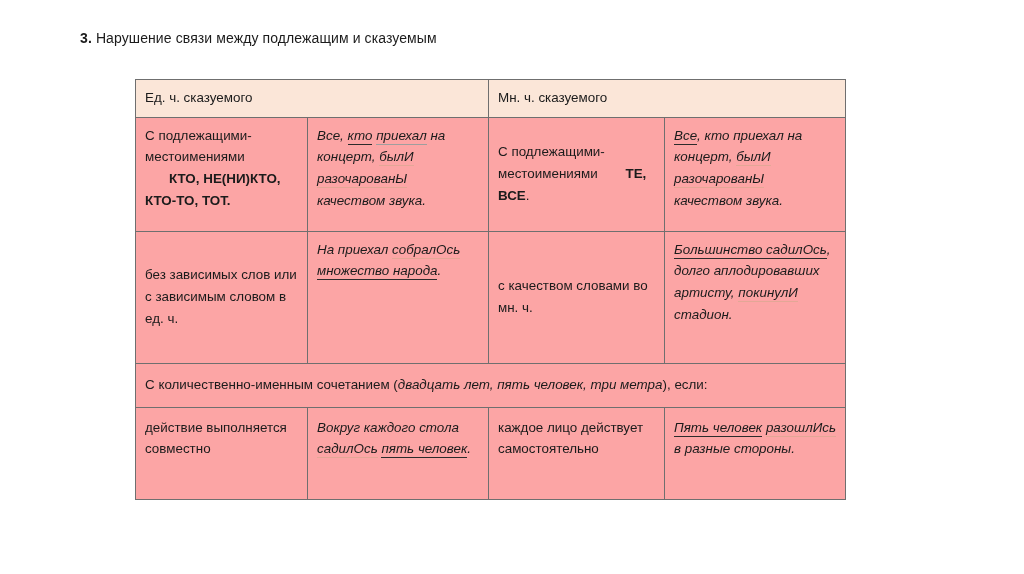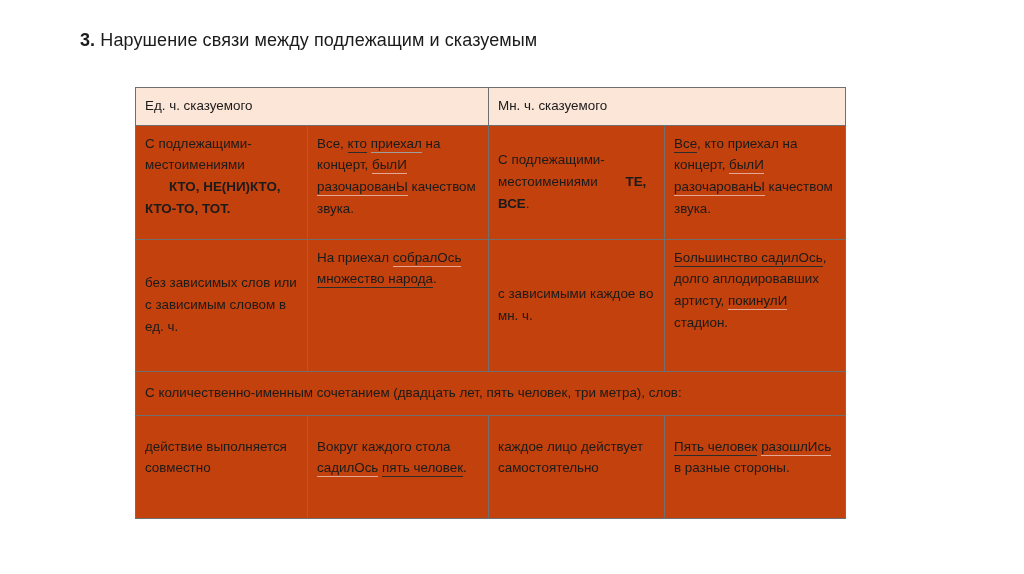--- a/index.html
+++ b/index.html
@@ -19,38 +19,38 @@
     position: relative;
     width: 1024px;
     height: 574px;
     box-sizing: border-box;
   }
 
   .page-title {
     position: absolute;
     left: 80px;
     top: 30px;
-    font-size: 18px;
+    font-size: 14px;
     font-weight: 400;
     color: #1b1b1b;
     letter-spacing: 0.1px;
     white-space: nowrap;
   }
   .page-title .num {
     font-weight: 700;
   }
 
   .grammar-table {
     position: absolute;
     left: 135px;
-    top: 87px;
+    top: 79px;
     width: 710px;
     border-collapse: collapse;
     table-layout: fixed;
-    background: #c2410c;
+    background: #fca5a5;
   }
   .grammar-table td,
   .grammar-table th {
     border: 1px solid #6f6f6f;
     vertical-align: middle;
     padding: 7px 9px 8px 9px;
     font-size: 13.4px;
     line-height: 1.62;
     font-weight: 400;
     text-align: left;
@@ -66,20 +66,21 @@
     background: #fbe6d8;
     text-align: center;
     font-weight: 700;
     font-size: 13.6px;
     padding-top: 6px;
     padding-bottom: 6px;
     line-height: 1.4;
   }
 
   .ital {
+    font-style: italic;
   }
   .bold {
     font-weight: 700;
     margin-left: 24px;
   }
 
   
   .u-dark {
     border-bottom: 1.6px solid #2b2b2b;
     display: inline-block;
@@ -104,21 +105,21 @@
 
   .tall td {
     height: 116px;
   }
   .row1 td {
     height: 98px;
   }
   .lastrow td {
     height: 74px;
     vertical-align: top;
-    padding-top: 20px;
+    padding-top: 9px;
     margin-top: 20px;
   }
   .row1 td, .tall td {
     vertical-align: middle;
   }
   .row1 td.topal, .tall td.topal {
     vertical-align: top;
   }
 </style>
 </head>
@@ -161,29 +162,29 @@
           <span class="u-dark">Все</span><span>, кто приехал на концерт, </span><span class="u-pink">былИ</span><span> </span><span class="u-pink">разочарованЫ</span><span> качеством звука.</span>
         </td>
       </tr>
 
 
       <tr class="tall">
         <td>без зависимых слов или с зависимым словом в ед. ч.</td>
         <td class="topal ital">
           <span>На приехал </span><span class="u-pink">собралОсь</span><span> </span><span class="u-dark">множество народа</span><span>.</span>
         </td>
-        <td>с зависимыми каждое во мн. ч.</td>
+        <td>с качеством словами во мн. ч.</td>
         <td class="topal ital">
           <span class="u-dark">Большинство садилОсь</span><span>, долго аплодировавших артисту, </span><span class="u-pink">покинулИ</span><span> стадион.</span>
         </td>
       </tr>
 
       <tr class="span-row">
         <td colspan="4">
-          <span>С количественно-именным сочетанием (</span><span class="ital">двадцать лет, пять человек, три метра</span><span>), слов:</span>
+          <span>С количественно-именным сочетанием (</span><span class="ital">двадцать лет, пять человек, три метра</span><span>), если:</span>
         </td>
       </tr>
 
       <tr class="lastrow">
         <td>действие выполняется совместно</td>
         <td class="ital">
           <span>Вокруг каждого стола </span><span class="u-pink">садилОсь</span><span> </span><span class="u-dark">пять человек</span><span>.</span>
         </td>
         <td>каждое лицо действует самостоятельно</td>
         <td class="ital">

